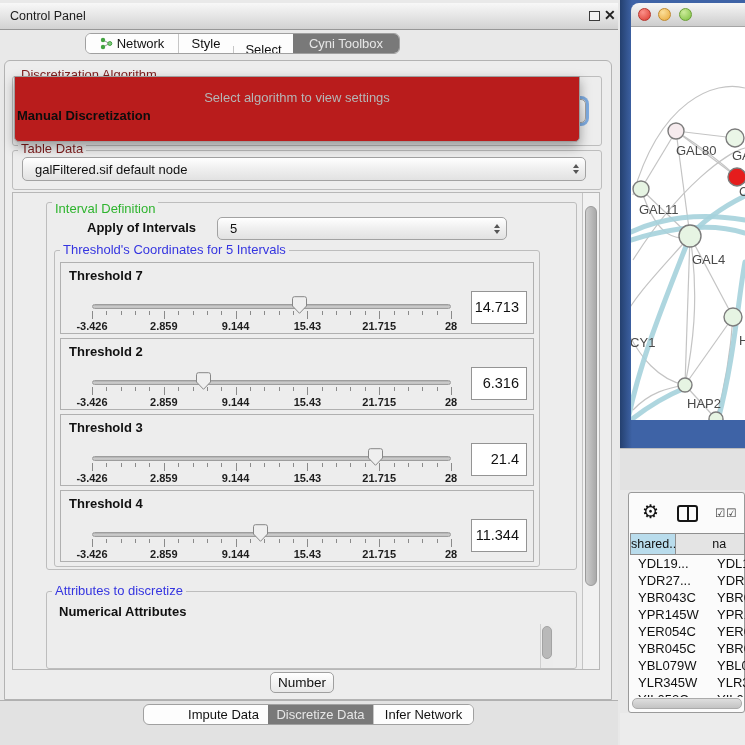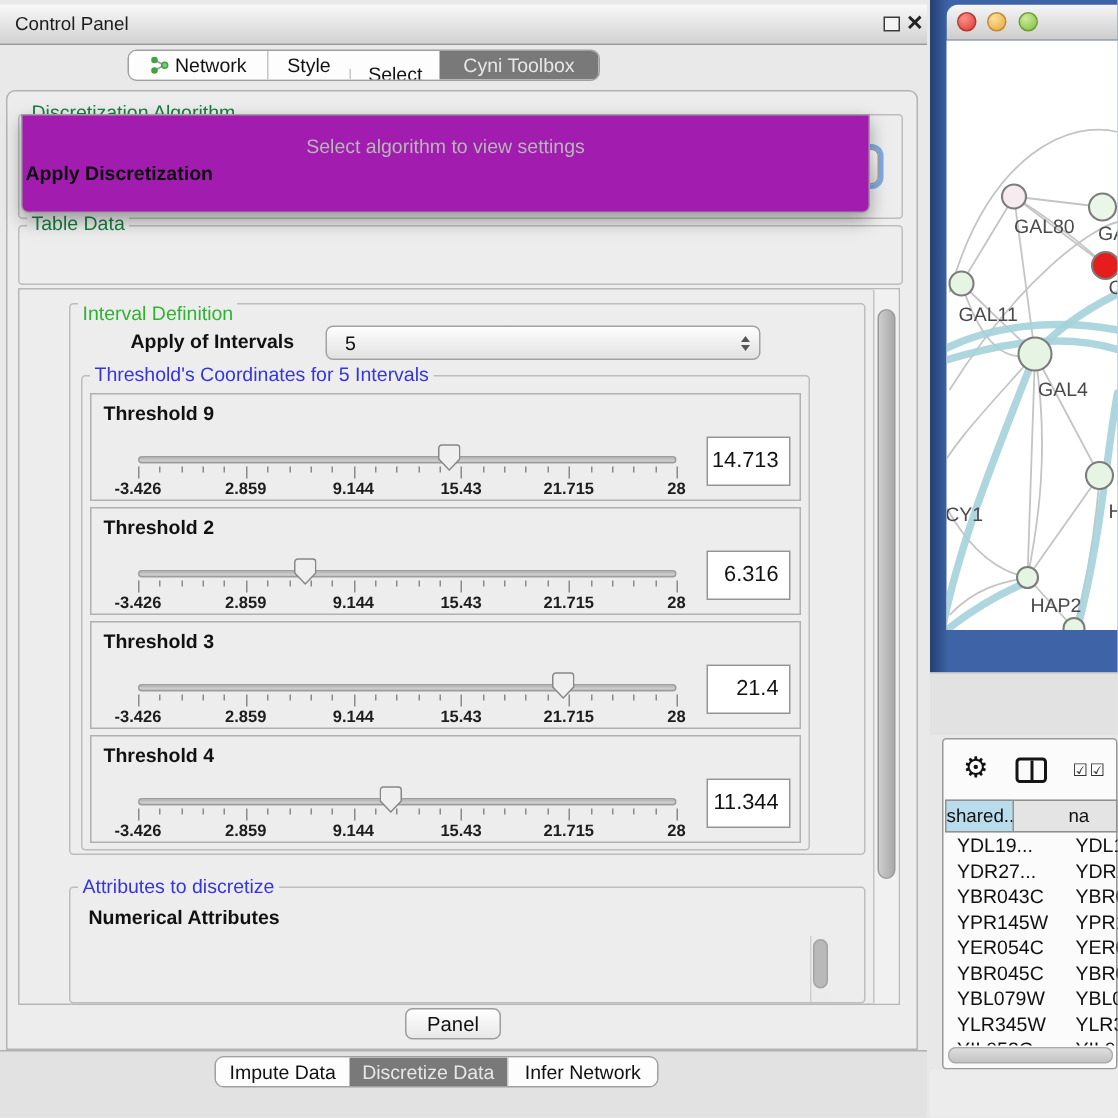--- a/index.html
+++ b/index.html
@@ -18,33 +18,33 @@
   #cp-tabs { left:85px; top:33px; height:21px; display:flex; border:1px solid #a0a0a0; border-radius:6px; overflow:hidden; background:#fdfdfd; }
   .seg { display:flex; align-items:center; justify-content:center; gap:4px; font-size:13px; color:#111; background:#fdfdfd; white-space:nowrap; }
   .seg.sep { border-left:1px solid #c6c6c6; }
   .seg.selected { background:#797979; color:#e7e7e7; border-left:none; }
   #seg-network{width:92px;} #seg-style{width:55px;} #seg-select{width:60px;margin-top:12px;} #seg-cyni{width:106px;} #seg-jactive{width:139px;}
 
   #main-panel { left:4px; top:60px; width:608px; height:640px; background:#ededed; border:1px solid #b3b3b3; border-radius:6px 6px 0 0; }
 
   .group { position:absolute; border:1px solid #bdbdbd; border-radius:3px; }
   .group-title { position:absolute; background:#ededed; padding:0 3px; font-size:13px; line-height:14px; white-space:nowrap; }
-  .t-dark{ color:#15803d; } .t-green{ color:#2eb42e; } .t-blue{ color:#3535e0; }
+  .t-dark{ color:#7f1d1d; } .t-green{ color:#2eb42e; } .t-blue{ color:#3535e0; }
 
   .mac-combo { position:absolute; display:flex; align-items:center; height:24px;
     border:1px solid #a2a2a2; border-radius:5px;
     background:linear-gradient(#ffffff,#efefef 50%,#e2e2e2); font-size:13px; color:#111; }
   .combo-text { padding-left:12px; flex:1; white-space:nowrap; overflow:hidden; }
   .combo-arrows { width:18px; display:flex; flex-direction:column; align-items:center; gap:2px; }
   .arr-up { width:0; height:0; border-left:3.5px solid transparent; border-right:3.5px solid transparent; border-bottom:4.5px solid #555; }
   .arr-dn { width:0; height:0; border-left:3.5px solid transparent; border-right:3.5px solid transparent; border-top:4.5px solid #555; }
 
   #algo-combo { left:20px; top:99px; width:566px; box-shadow:0 0 0 3px rgba(90,150,220,.75); z-index:5; }
 
-  #algo-popup { left:14px; top:76px; width:566px; height:66px; background:#a21caf;
+  #algo-popup { left:14px; top:76px; width:566px; height:66px; background:#b91c1c;
     border:1px solid #9e9e9e; border-radius:0 0 5px 5px; box-shadow:0 5px 12px rgba(0,0,0,.35); z-index:50; }
   #popup-hint { position:absolute; top:13px; width:100%; text-align:center; font-size:13px; color:#b6b6b6; }
   .popup-opt { position:absolute; left:2px; font-size:13px; color:#0d0d0d; white-space:nowrap; }
   #popup-opt-0 { top:31px; font-weight:bold; }
   #popup-opt-1 { top:47px; }
 
   #group-disc { left:12px; top:76px; width:590px; height:70px; }
   #title-disc { left:18px; top:68px; }
   #group-tdata { left:12px; top:150px; width:590px; height:40px; }
   #title-tdata { left:18px; top:142px; }
@@ -81,21 +81,21 @@
   #lbl-numattr { left:59px; top:604px; font-size:13px; font-weight:bold; color:#111; }
   #attr-list { left:64px; top:623px; width:489px; height:46px; background:#ffffff; border:1px solid #c2c2c2; overflow:hidden; }
   .attr-item { padding-left:6px; font-size:13px; color:#1a1a1a; line-height:16.5px; white-space:nowrap; }
   #attr-vtrack { left:540px; top:624px; width:13px; height:44px; background:#ececec; border-left:1px solid #cfcfcf; }
   #attr-vthumb { left:542px; top:626px; width:10px; height:33px; border-radius:5px; background:#b9b9b9; border:1px solid #a3a3a3; }
 
   #apply-btn { left:270px; top:672px; width:64px; height:21px; border:1px solid #9f9f9f; border-radius:5px;
     background:linear-gradient(#ffffff,#e8e8e8); font-size:13.5px; color:#111; text-align:center; line-height:19px; }
 
   #bottom-strip { left:0; top:700px; width:618px; height:45px; background:#e2e2e2; border-top:1px solid #b0b0b0; }
-  #bottom-tabs { left:143px; top:704px; height:21px; display:flex; border:1px solid #a0a0a0; border-radius:6px; overflow:hidden; background:#fdfdfd; }
+  #bottom-tabs { left:143px; top:704px; height:21px; display:flex; border:1px solid #a0a0a0; border-radius:6px; overflow:hidden; background:#fdfdfd;padding-left:35px; }
   #seg-impute{width:89px;} #seg-discretize{width:105px;} #seg-infer{width:100px;}
 
   
   #net-area { left:620px; top:0; width:125px; height:448px;
     background:linear-gradient(90deg,#24406f,#3e63a6 12px); }
   #net-titlebar { left:631px; top:3px; width:114px; height:24px;
     background:linear-gradient(#f6f6f6,#cdcdcd); border-bottom:1px solid #a5a5a5; border-radius:8px 0 0 0; }
   .light { position:absolute; top:8px; width:13px; height:13px; border-radius:50%; }
   #light-red { left:638px; background:radial-gradient(circle at 35% 30%,#fb9189,#dc3a30); border:1px solid #b5342c; }
   #light-yellow { left:658px; background:radial-gradient(circle at 35% 30%,#fbdf9a,#e8a839); border:1px solid #c08a2e; }
@@ -165,25 +165,32 @@
     <div class="mac-combo" id="algo-combo">
       <span class="combo-text"></span>
       <span class="combo-arrows">
           <span class="arr-up"></span>
           <span class="arr-dn"></span>
         </span>
     </div>
 
     <div class="abs" id="algo-popup">
       <div id="popup-hint">Select algorithm to view settings</div>
-      <div class="popup-opt" id="popup-opt-0">Apply Discretization</div>
+      <div class="popup-opt" id="popup-opt-0">Manual Discretization</div>
     </div>
 
     <div class="group" id="group-tdata"></div>
     <span class="group-title t-dark abs" id="title-tdata">Table Data</span>
+    <div class="mac-combo" id="tdata-combo">
+      <span class="combo-text">galFiltered.sif default node</span>
+      <span class="combo-arrows">
+          <span class="arr-up"></span>
+          <span class="arr-dn"></span>
+        </span>
+    </div>
 
     <div class="abs" id="scrollpane"></div>
     <div class="abs" id="vtrack"></div>
     <div class="abs" id="vthumb"></div>
 
     <div class="group" id="group-interval"></div>
     <span class="group-title t-green abs" id="title-interval">Interval Definition</span>
 
     <span class="abs" id="lbl-nint">Apply of Intervals</span>
     <div class="mac-combo" id="nint-combo">
@@ -191,21 +198,21 @@
       <span class="combo-arrows">
           <span class="arr-up"></span>
           <span class="arr-dn"></span>
         </span>
     </div>
 
     <div class="group" id="group-thr"></div>
     <span class="group-title t-blue abs" id="title-thr">Threshold's Coordinates for 5 Intervals</span>
 
     <div class="thr-box" id="thr-0">
-      <span class="thr-label">Threshold 9</span>
+      <span class="thr-label">Threshold 7</span>
       <div class="track-wrap">
         <div class="track"></div>
         <svg class="knob" viewBox="0 0 15 18" style="left: calc(57.72% - 7.5px);">
             <path d="M2.5 0.7 h10 a2 2 0 0 1 2 2 v7.3 l-7 7.3 l-7 -7.3 v-7.3 a2 2 0 0 1 2 -2 z" fill="#efefef" stroke="#878787" stroke-width="1"></path>
           </svg>
       </div>
       <div class="ticks">
           <span class="tick" style="left: 0%; height: 8px;"></span>
           <span class="tick" style="left: 4%; height: 4px;"></span>
           <span class="tick" style="left: 8%; height: 4px;"></span>
@@ -384,21 +391,21 @@
         </div>
       <div class="thr-value">11.344</div>
     </div>
 
     <div class="group" id="group-attr"></div>
     <span class="group-title t-blue abs" id="title-attr">Attributes to discretize</span>
     <span class="abs" id="lbl-numattr">Numerical Attributes</span>
     <div class="abs" id="attr-vtrack"></div>
     <div class="abs" id="attr-vthumb"></div>
 
-    <div class="abs" id="apply-btn">Panel</div>
+    <div class="abs" id="apply-btn">Number</div>
 
     <div class="abs" id="bottom-strip"></div>
     <div class="abs" id="bottom-tabs">
       <div class="seg" id="seg-impute">
         <span>Impute Data</span>
       </div>
       <div class="seg selected" id="seg-discretize">
         <span>Discretize Data</span>
       </div>
       <div class="seg sep" id="seg-infer">

